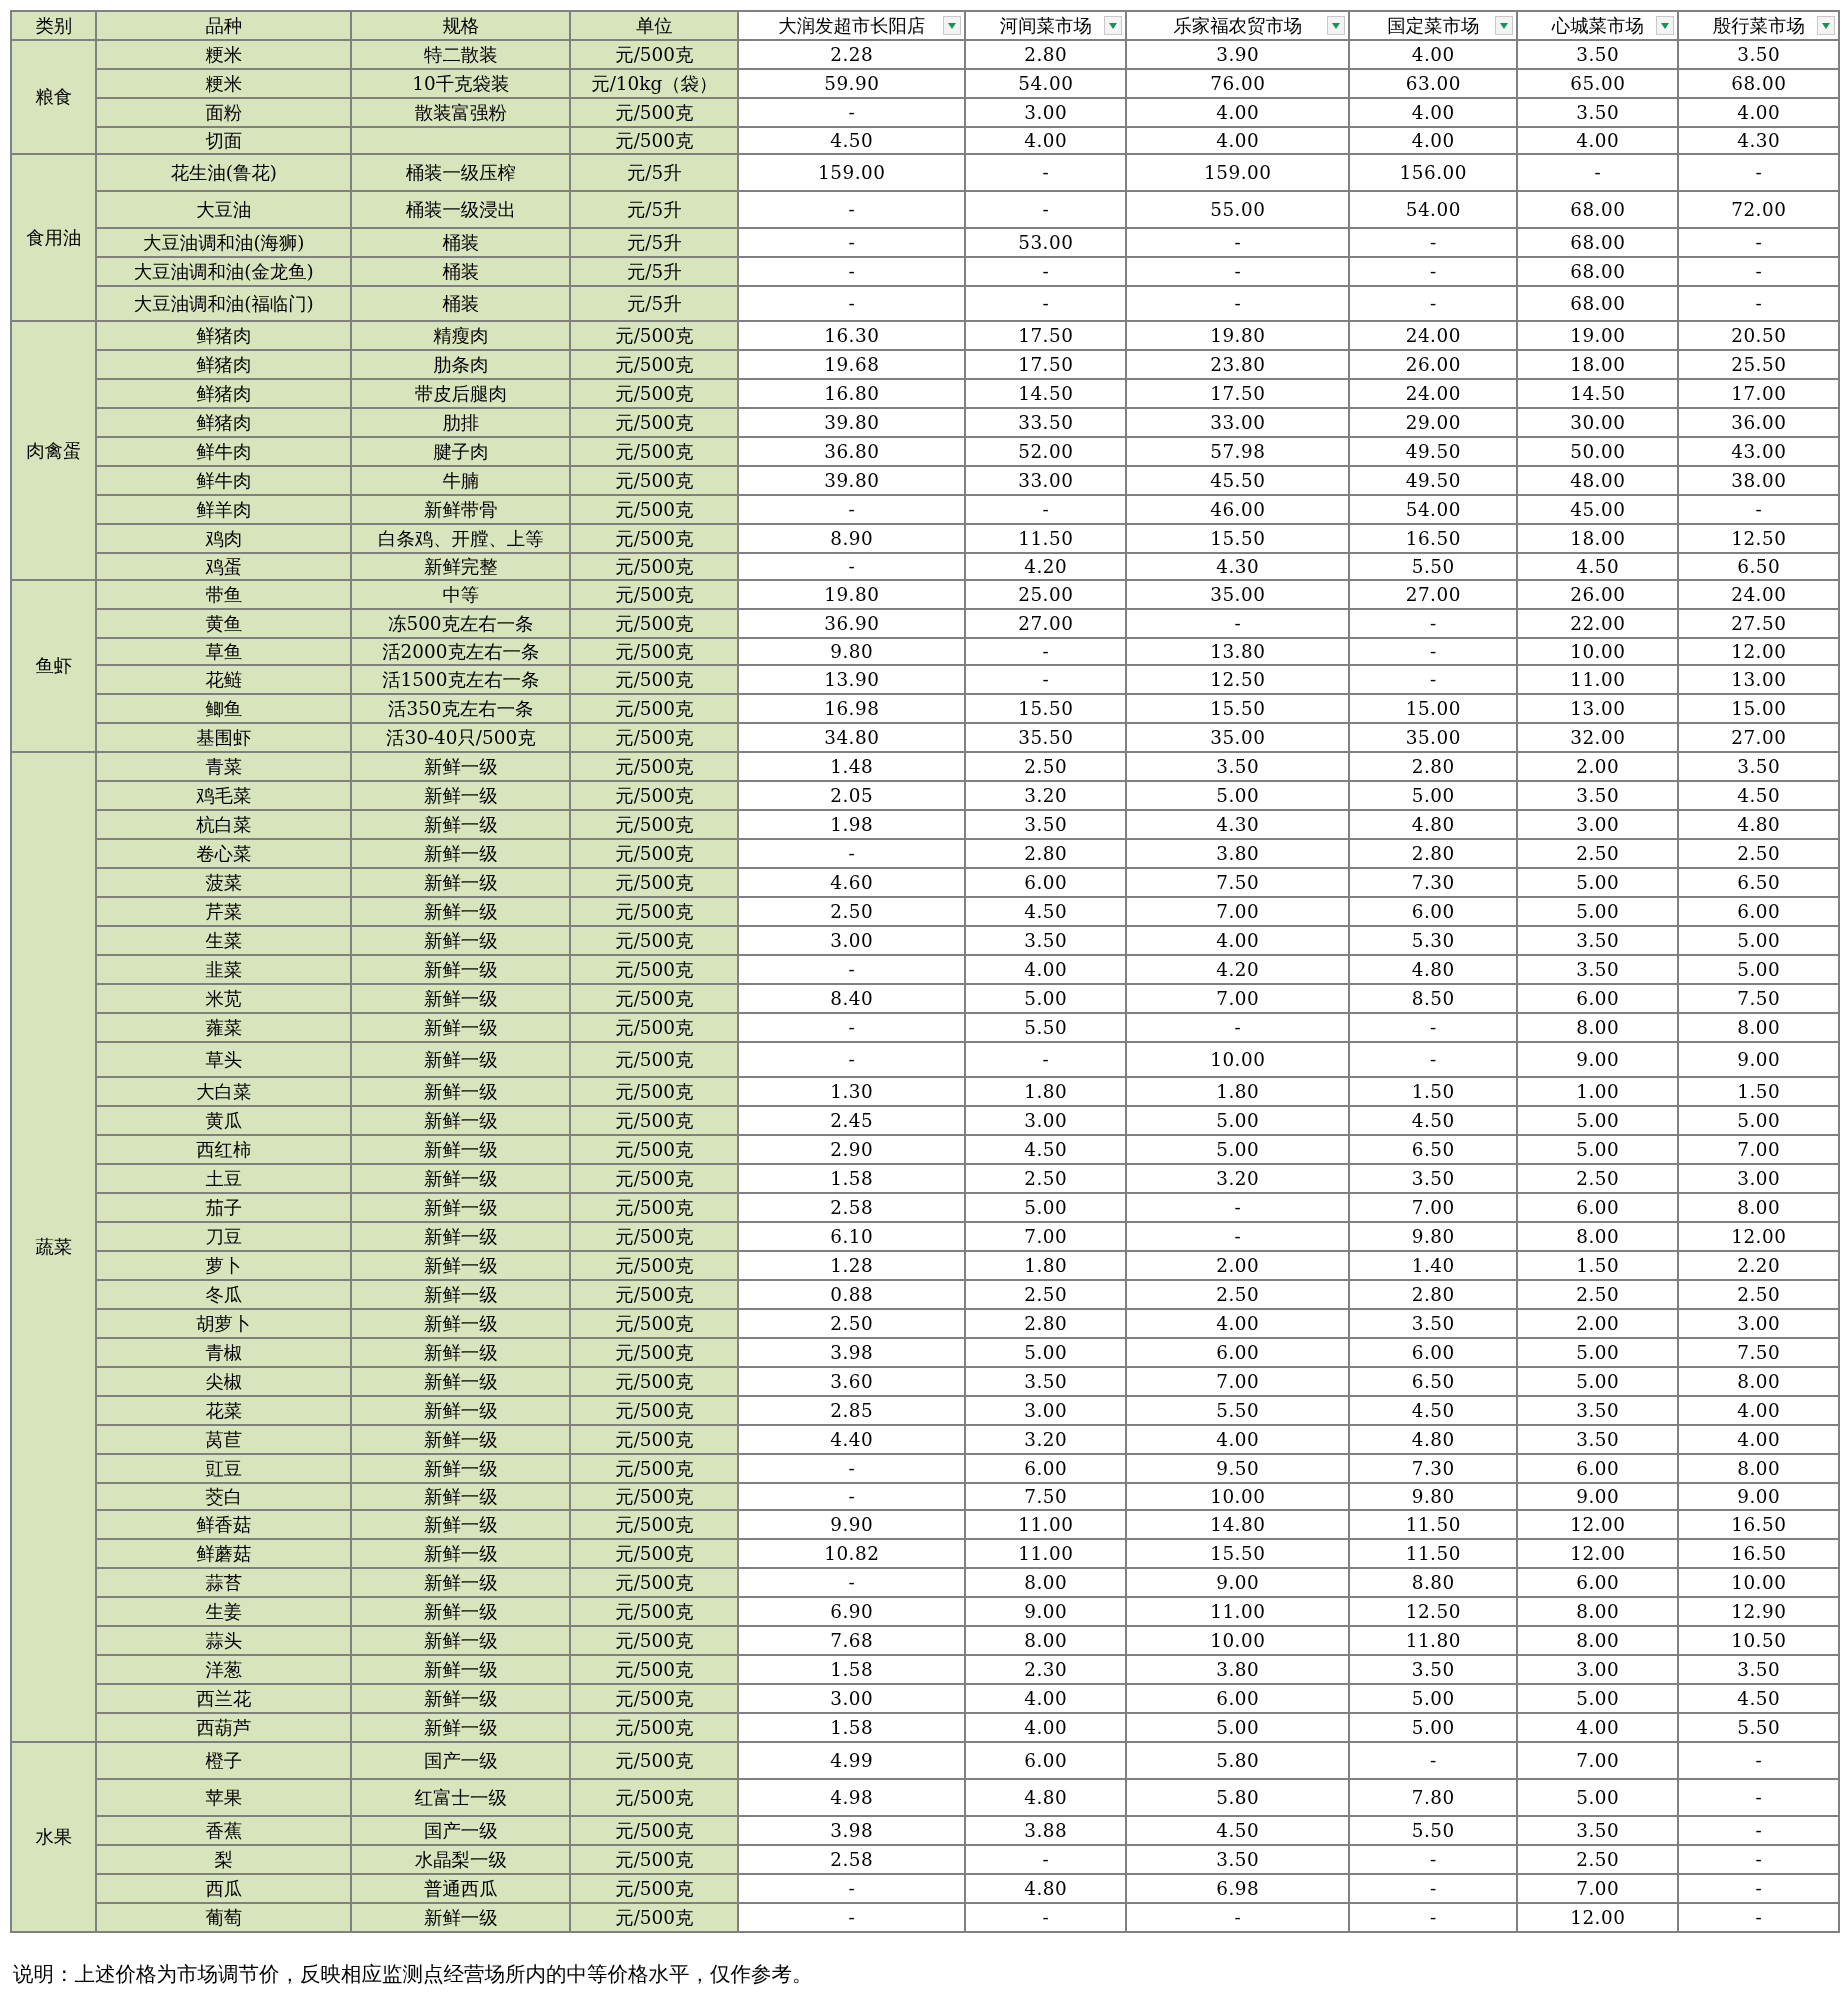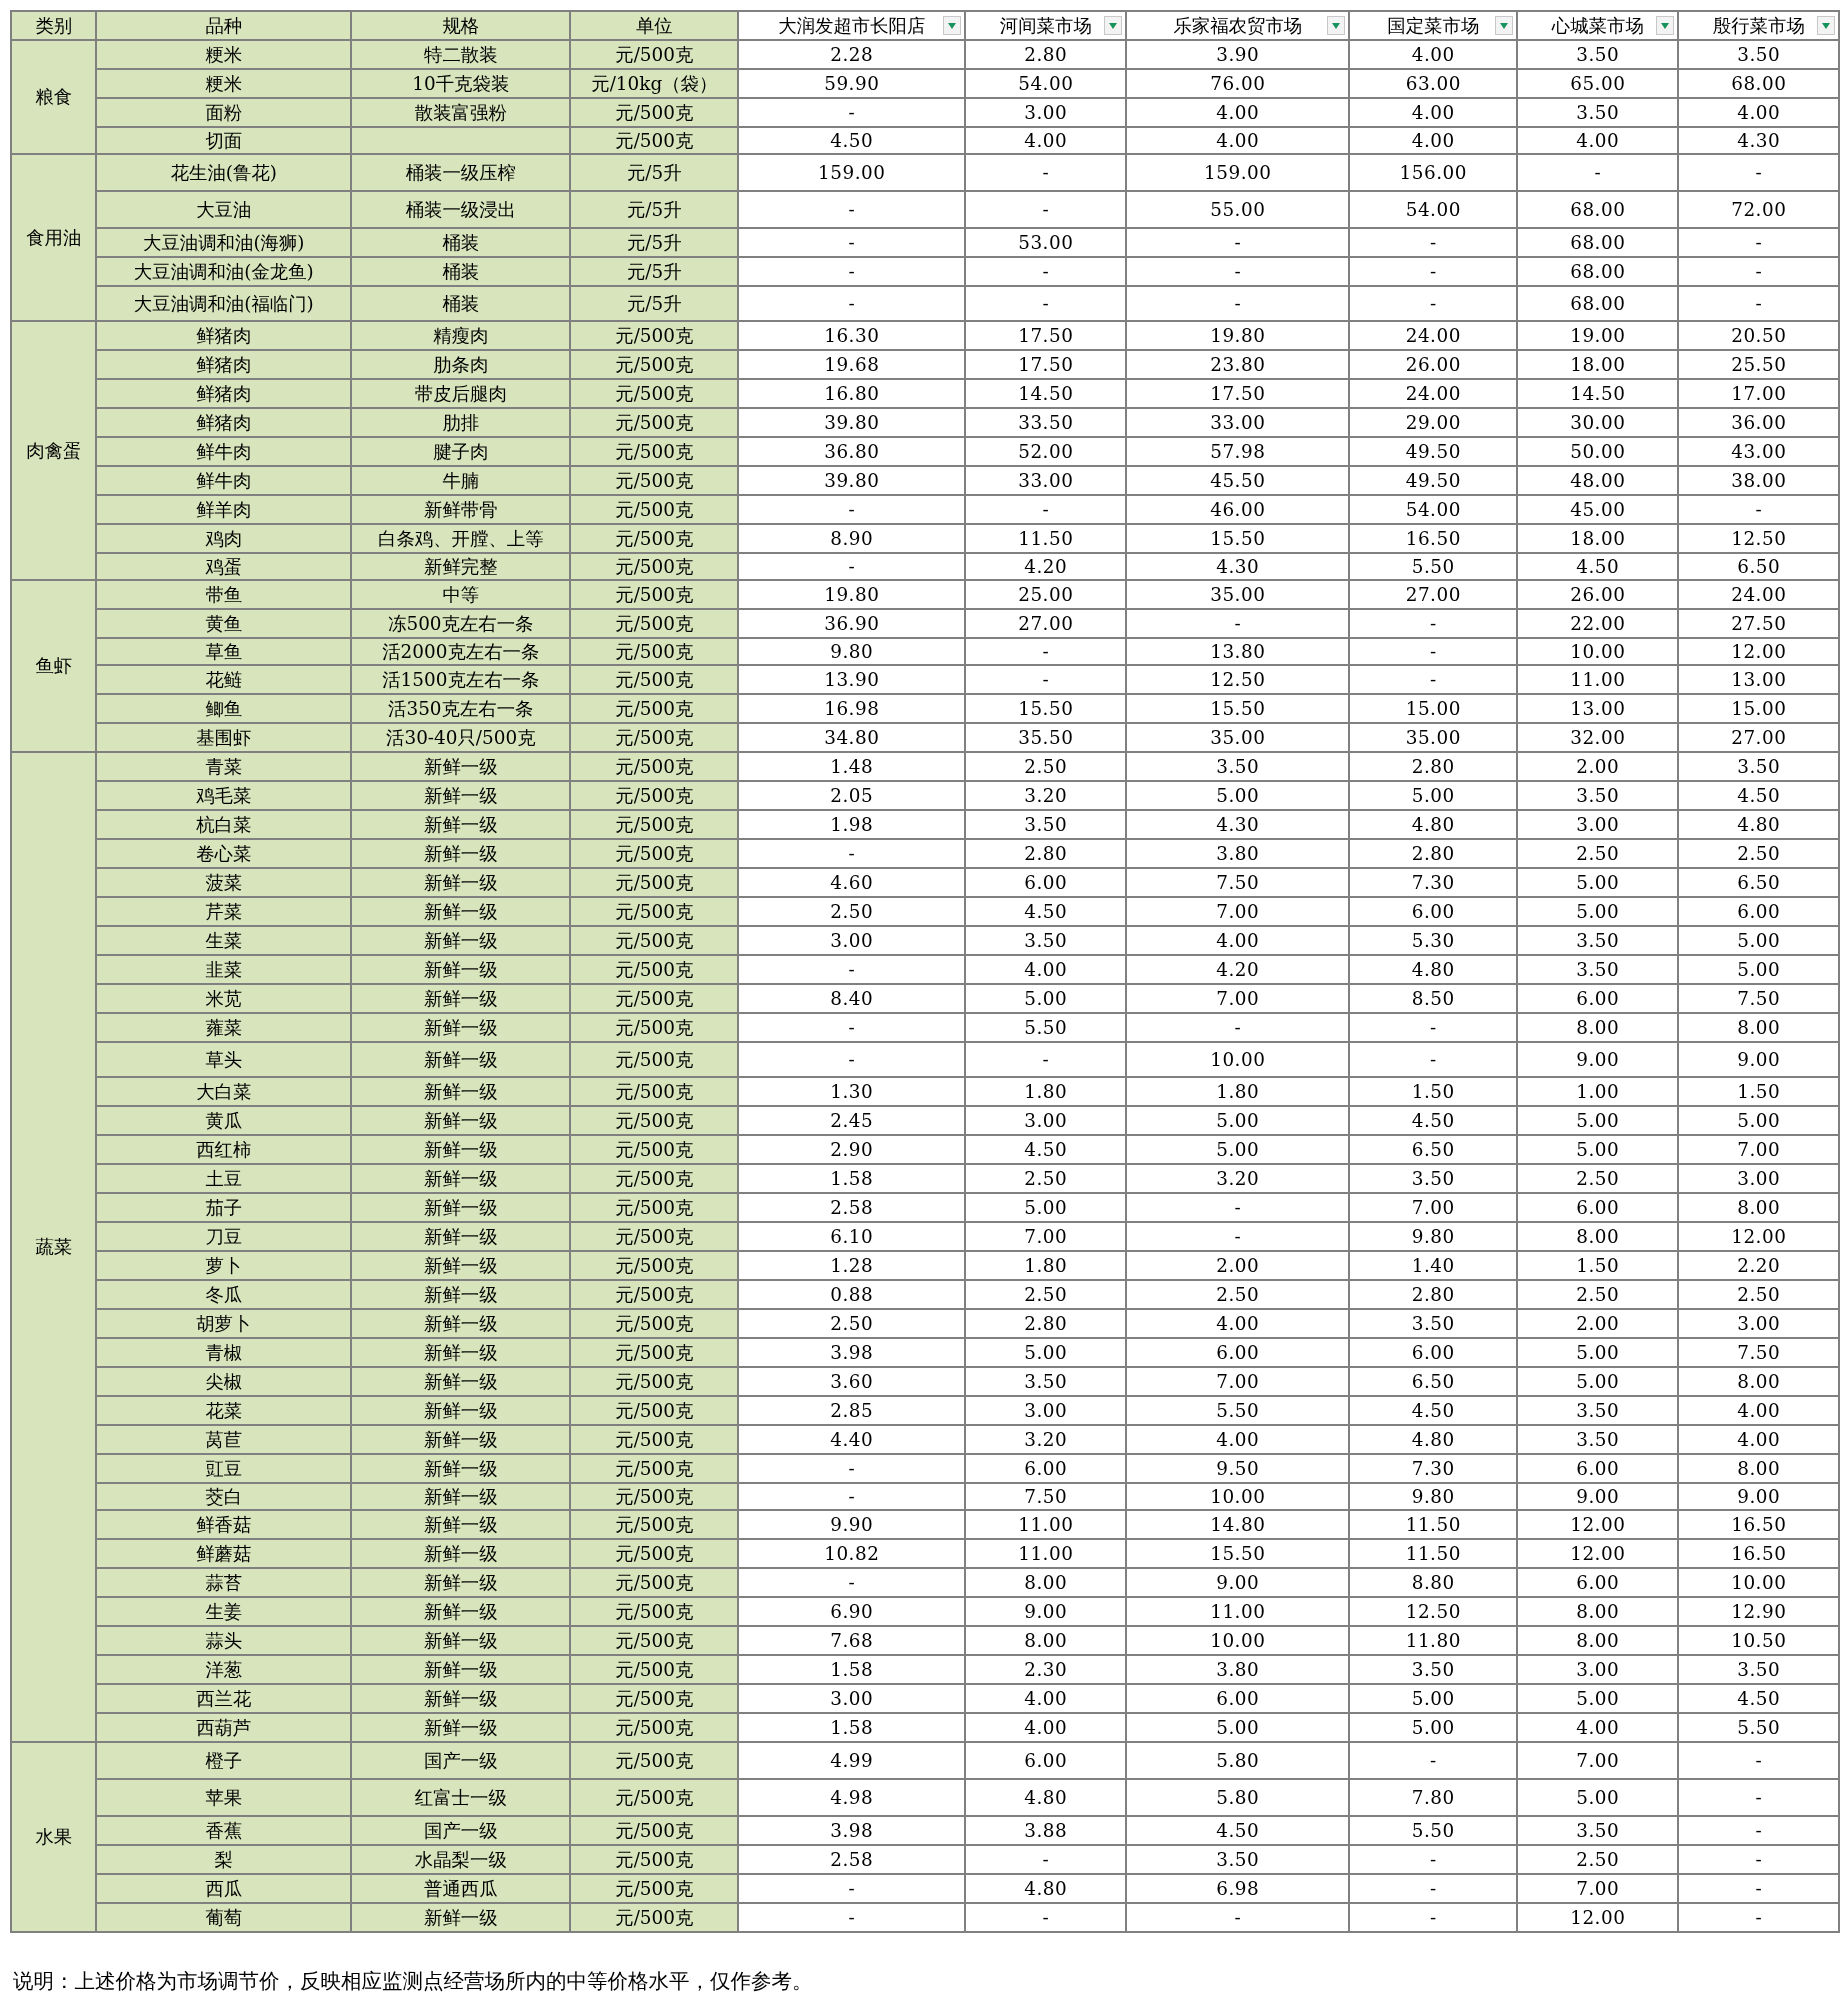--- a/index.html
+++ b/index.html
@@ -9,21 +9,21 @@
   table.price td, table.price th { border:2.7px solid #808080; text-align:center; vertical-align:middle;
          font-size:18.4px; font-weight:normal; padding:0; white-space:nowrap; overflow:hidden; }
   .g { background:#d8e4bc; }
   .w { background:#ffffff; }
   th.mk { position:relative; }
   .filt { position:absolute; right:3.2px; top:4.3px; width:18.4px; height:19.5px; background:#f3f3f3;
           border:1.1px solid #c8c8c8; box-sizing:border-box; display:flex; align-items:center; justify-content:center; }
   .filt:after { content:""; width:0; height:0; border-left:4.3px solid transparent; border-right:4.3px solid transparent;
           border-top:6.5px solid #16925a; }
   .num { font-family:"DejaVu Serif","Liberation Serif",serif; font-size:19.5px; letter-spacing:0.5px; }
-  .note { position:absolute; left:13px; top:1960px; font-size:20.5px;margin-top:7px; }
+  .note { position:absolute; left:13px; top:1960px; font-size:20.5px; }
 </style>
 </head>
 <body>
 
 <table class="price">
   <colgroup>
     <col style="width:85px">
       <col style="width:255px">
       <col style="width:219px">
       <col style="width:168px">

